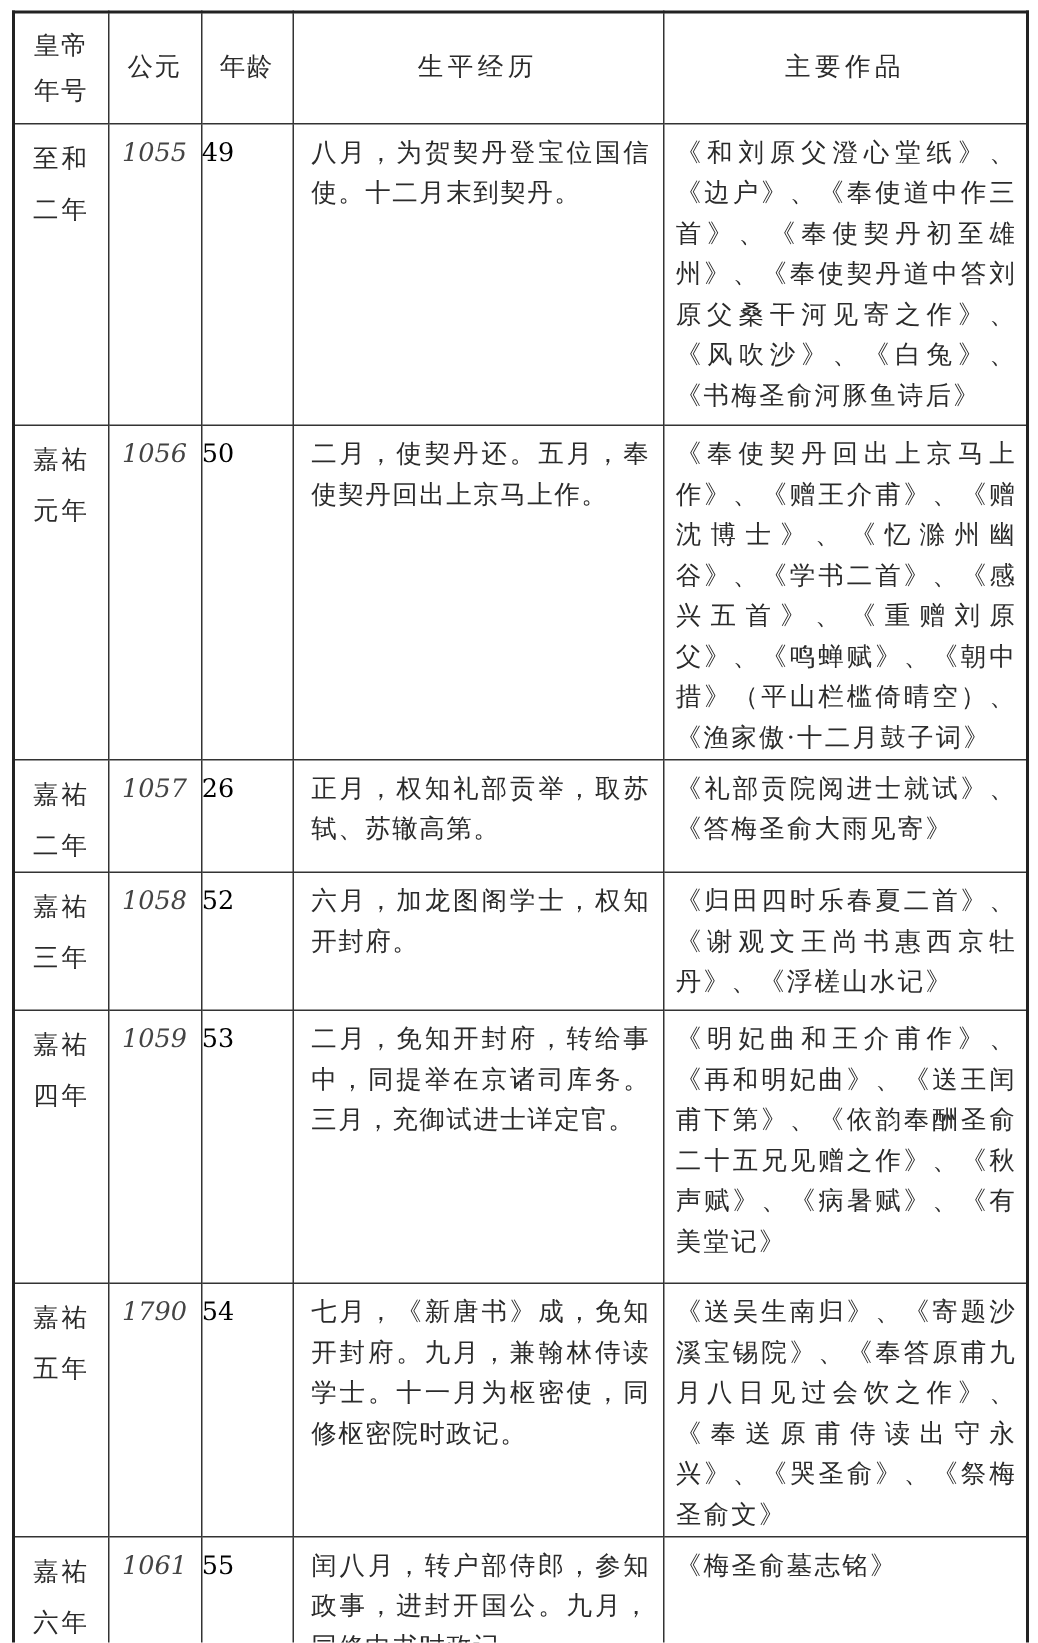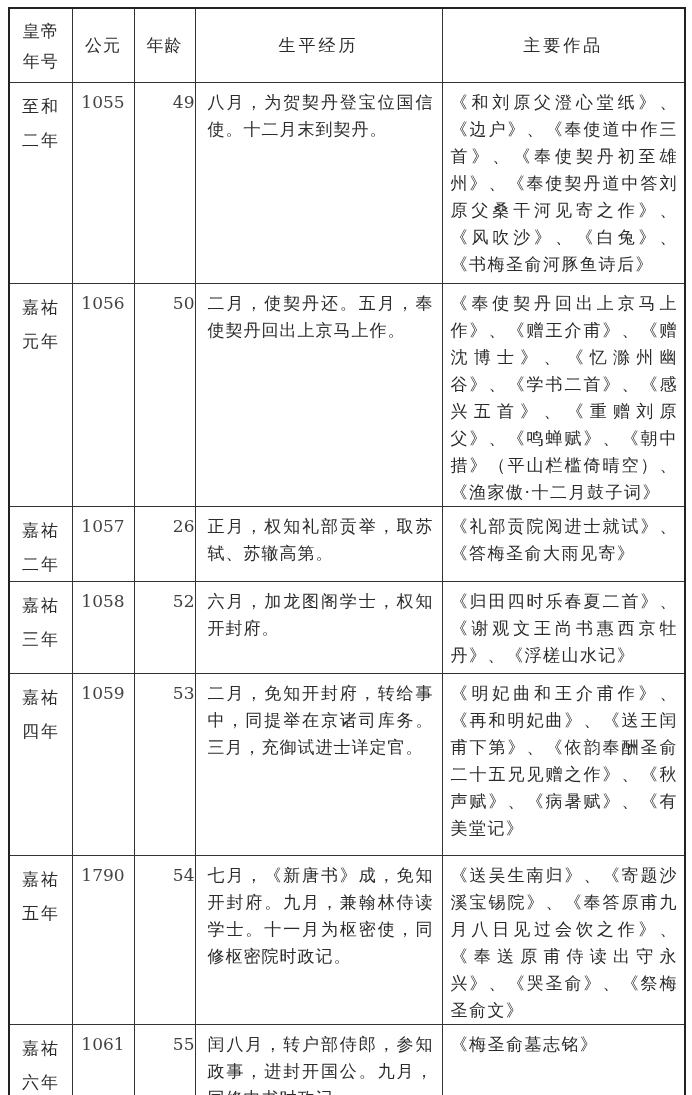--- a/index.html
+++ b/index.html
@@ -8,23 +8,23 @@
   table.chrono { position:absolute; left:8px; top:7px; width:676px;
          border-collapse:collapse; table-layout:fixed; border:2px solid #222; }
   table.chrono td, table.chrono th { border:1px solid #333; vertical-align:top;
          padding:0; font-weight:normal; font-size:17px; line-height:27px; }
   col.c1 { width:63px; } col.c2 { width:62px; } col.c3 { width:61px; }
   col.c4 { width:247px; } col.c5 { width:243px; }
   th { vertical-align:middle !important; text-align:center; height:73px; }
   th .hdr { display:block; letter-spacing:1px; }
   th.h-reign .hdr { width:2.2em; margin:0 auto; line-height:30px; }
   td.reign { padding:6px 0 0 12px !important; letter-spacing:2px; }
-  td.reign span { display:block; width:2.4em; line-height:34px; }
-  td.year { text-align:center; padding-top:6px !important; font-size:16px; color:#444; }
-  td.age { text-align:right; padding-top:6px !important; font-size:16px; color:#404040; }
+  td.reign span { display:block; width:2.4em; line-height:34px;font-family:Liberation Serif, serif; }
+  td.year { text-align:center; padding-top:6px !important; font-size:16px; color:#444;font-style:italic; }
+  td.age { text-align:left; padding-top:6px !important; font-size:16px; color:#000000; }
   td.bio { padding:6px 8px 0 12px !important; text-align:justify; letter-spacing:1px;margin-left:48px; }
   td.works { padding:6px 6px 0 8px !important; text-align:justify; letter-spacing:1.5px; }
   .cell-text { display:block; }
 </style>
 </head>
 <body>
 
 <table class="chrono">
   <colgroup>
     <col class="c1">

